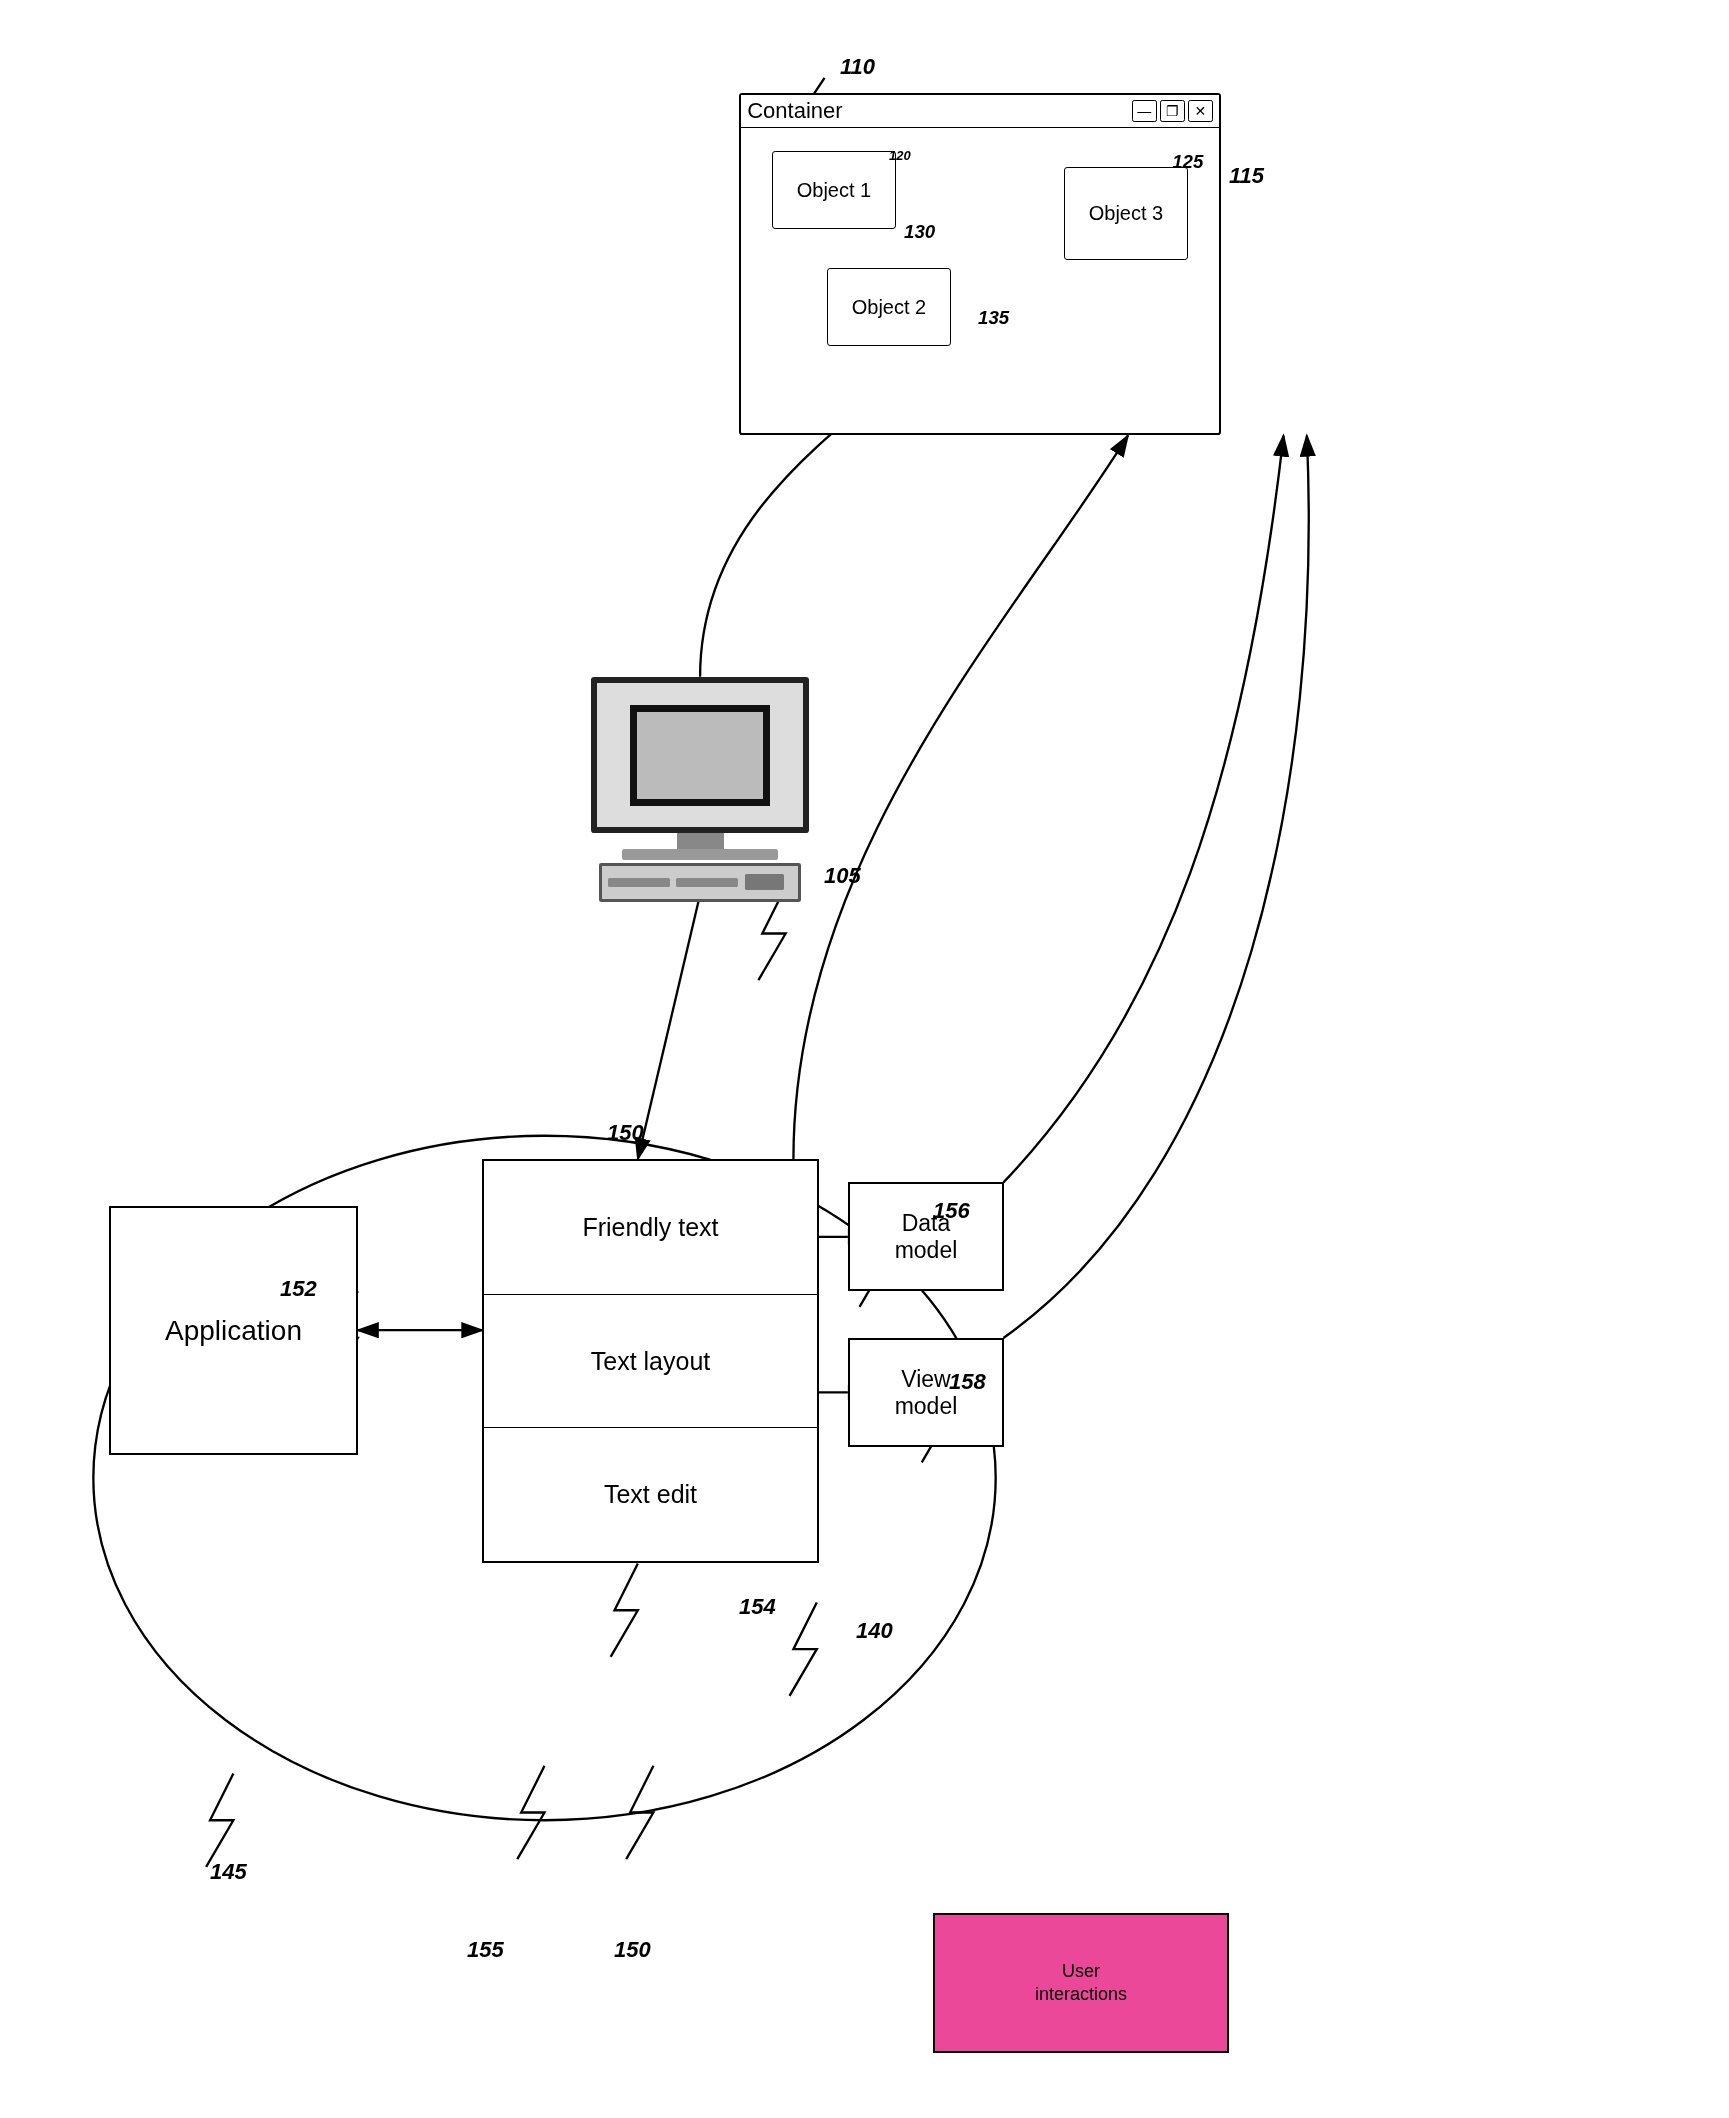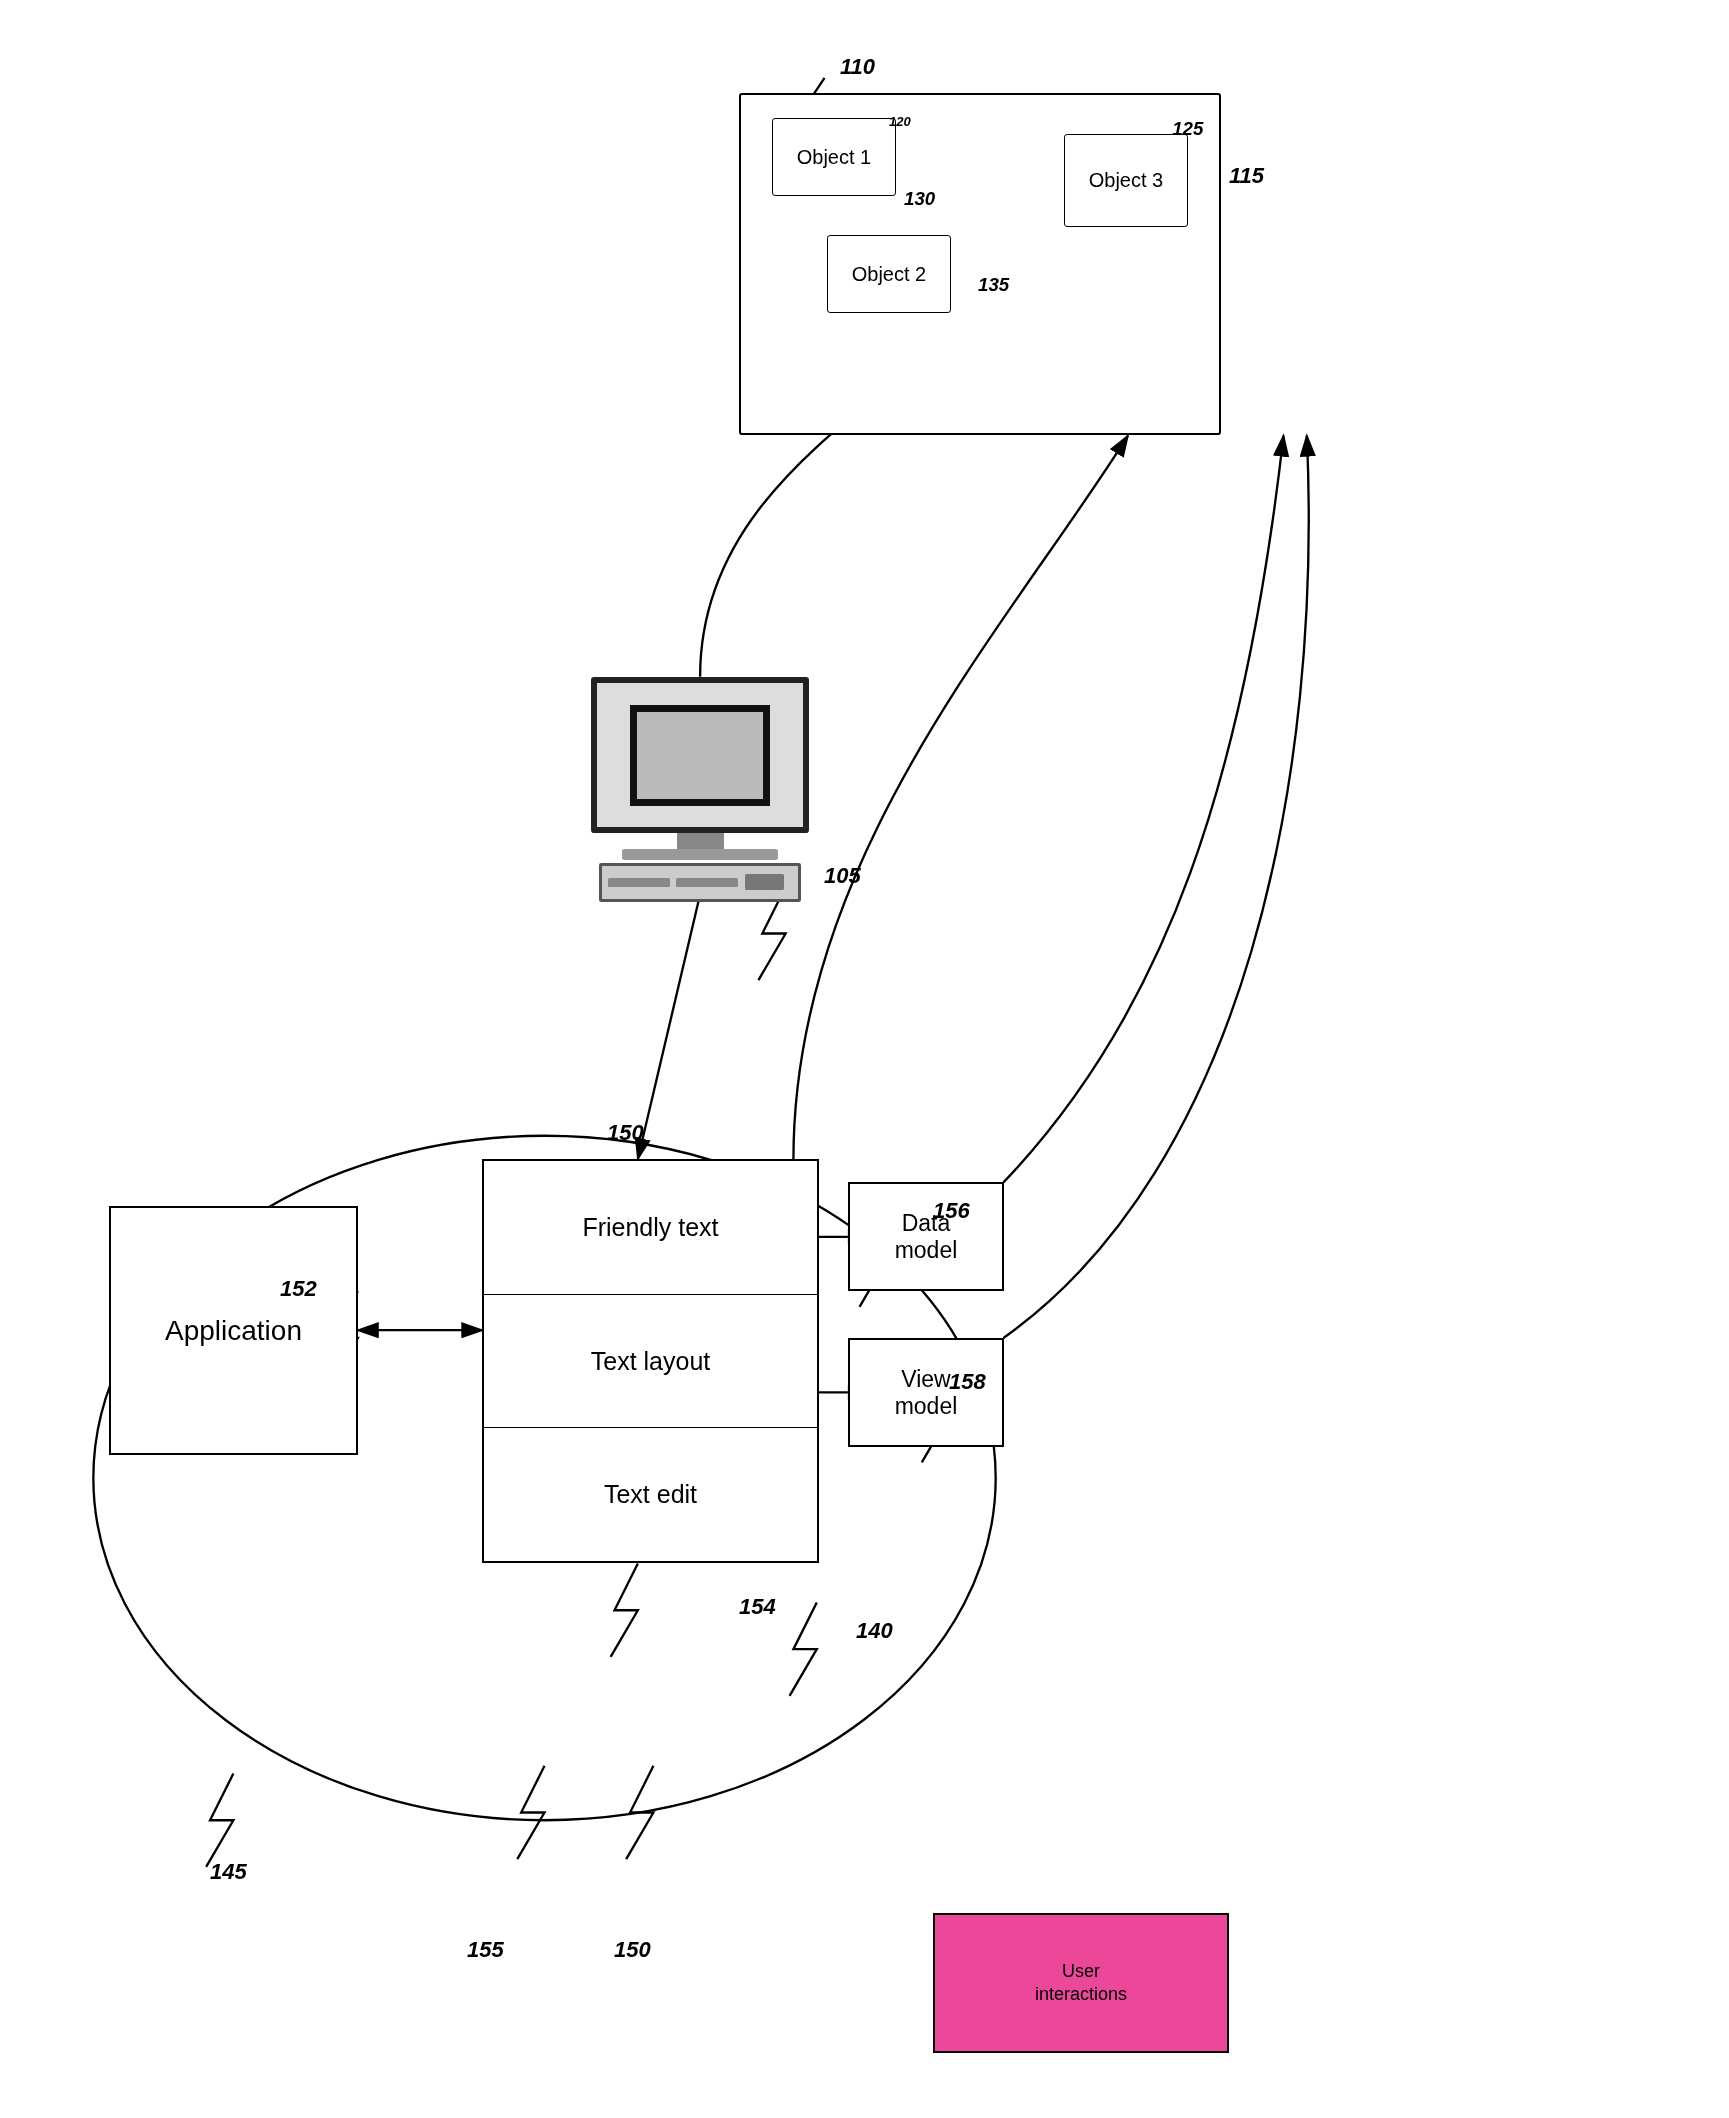--- a/index.html
+++ b/index.html
@@ -311,20 +311,28 @@
 
     <polygon points="1530,460 1490,520 1510,510 1520,545 1530,540 1520,505 1545,515" fill="#fff" stroke="#000" stroke-width="2"></polygon>
 
     <line x1="1100" y1="310" x2="1100" y2="400" stroke="#000" stroke-width="2" marker-end="url(#arrowhead2)"></line>
 
   </svg>
 
   <div class="label-num" style="top:54px; left:840px;">110</div>
 
   <div class="window-container">
+    <div class="window-titlebar">
+      <span class="window-title">Container</span>
+      <div class="window-controls">
+        <div class="win-btn">—</div>
+        <div class="win-btn">❐</div>
+        <div class="win-btn">✕</div>
+      </div>
+    </div>
     <div class="window-body">
       <div class="obj-box obj1">
         <span>Object 1</span>
       </div>
       <div class="obj-box obj2">
         <span>Object 2</span>
       </div>
       <div class="obj-box obj3">
         <span>Object 3</span>
       </div>

